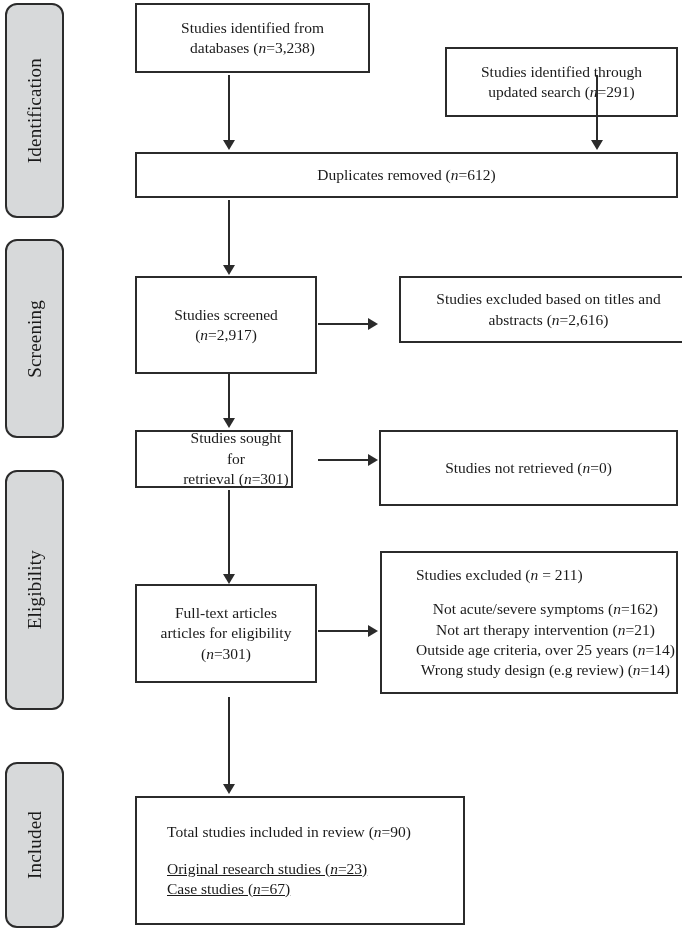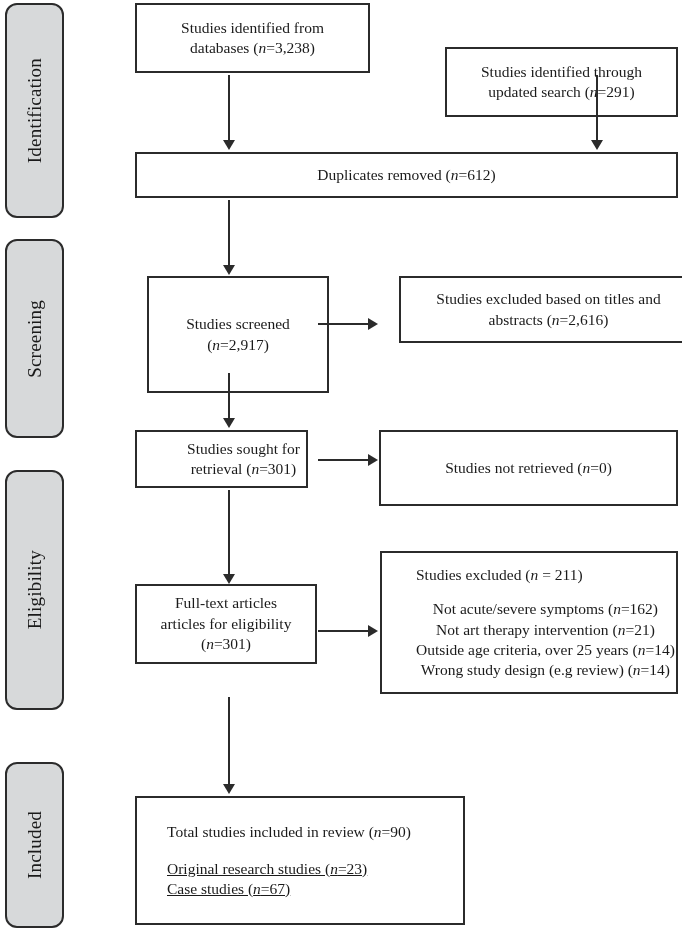--- a/index.html
+++ b/index.html
@@ -136,48 +136,48 @@
 
   <div class="arrow-v" style="left:228px; top:75px; height:66px;"></div>
   <div class="arrow-v" style="left:596px; top:75px; height:66px;"></div>
 
   <div class="box center" style="left:135px; top:152px; width:543px; height:46px;">
     <span class="box-line">Duplicates removed (<span class="ital">n</span>=612)</span>
   </div>
 
   <div class="arrow-v" style="left:228px; top:200px; height:66px;"></div>
 
-  <div class="box center" style="left:135px; top:276px; width:182px; height:117px;margin-left:12px;">
+  <div class="box center" style="left:135px; top:276px; width:182px; height:98px;">
     <span class="box-line">Studies screened</span>
     <span class="box-line">(<span class="ital">n</span>=2,917)</span>
   </div>
 
   <div class="arrow-h" style="left:318px; top:323px; width:51px;"></div>
 
   <div class="box center" style="left:379px; top:276px; width:299px; height:67px;margin-left:20px;">
     <span class="box-line">Studies excluded based on titles and</span>
     <span class="box-line">abstracts (<span class="ital">n</span>=2,616)</span>
   </div>
 
   <div class="arrow-v" style="left:228px; top:373px; height:46px;"></div>
 
-  <div class="box center" style="left:135px; top:430px; width:173px; height:58px;padding-left:44px;">
+  <div class="box center" style="left:135px; top:430px; width:158px; height:58px;padding-left:44px;">
     <span class="box-line">Studies sought for</span>
     <span class="box-line">retrieval (<span class="ital">n</span>=301)</span>
   </div>
 
   <div class="arrow-h" style="left:318px; top:459px; width:51px;"></div>
 
   <div class="box center" style="left:379px; top:430px; width:299px; height:76px;">
     <span class="box-line">Studies not retrieved (<span class="ital">n</span>=0)</span>
   </div>
 
   <div class="arrow-v" style="left:228px; top:490px; height:85px;"></div>
 
-  <div class="box center" style="left:135px; top:584px; width:182px; height:80px;">
+  <div class="box center" style="left:135px; top:584px; width:182px; height:99px;">
     <span class="box-line">Full-text articles</span>
     <span class="box-line">articles for eligibility</span>
     <span class="box-line">(<span class="ital">n</span>=301)</span>
   </div>
 
   <div class="arrow-h" style="left:318px; top:630px; width:51px;"></div>
 
   <div class="box left" style="left:380px; top:551px; width:298px; height:143px;">
     <div class="pad-l">
       <span class="box-line">Studies excluded (<span class="ital">n</span> = 211)</span>

